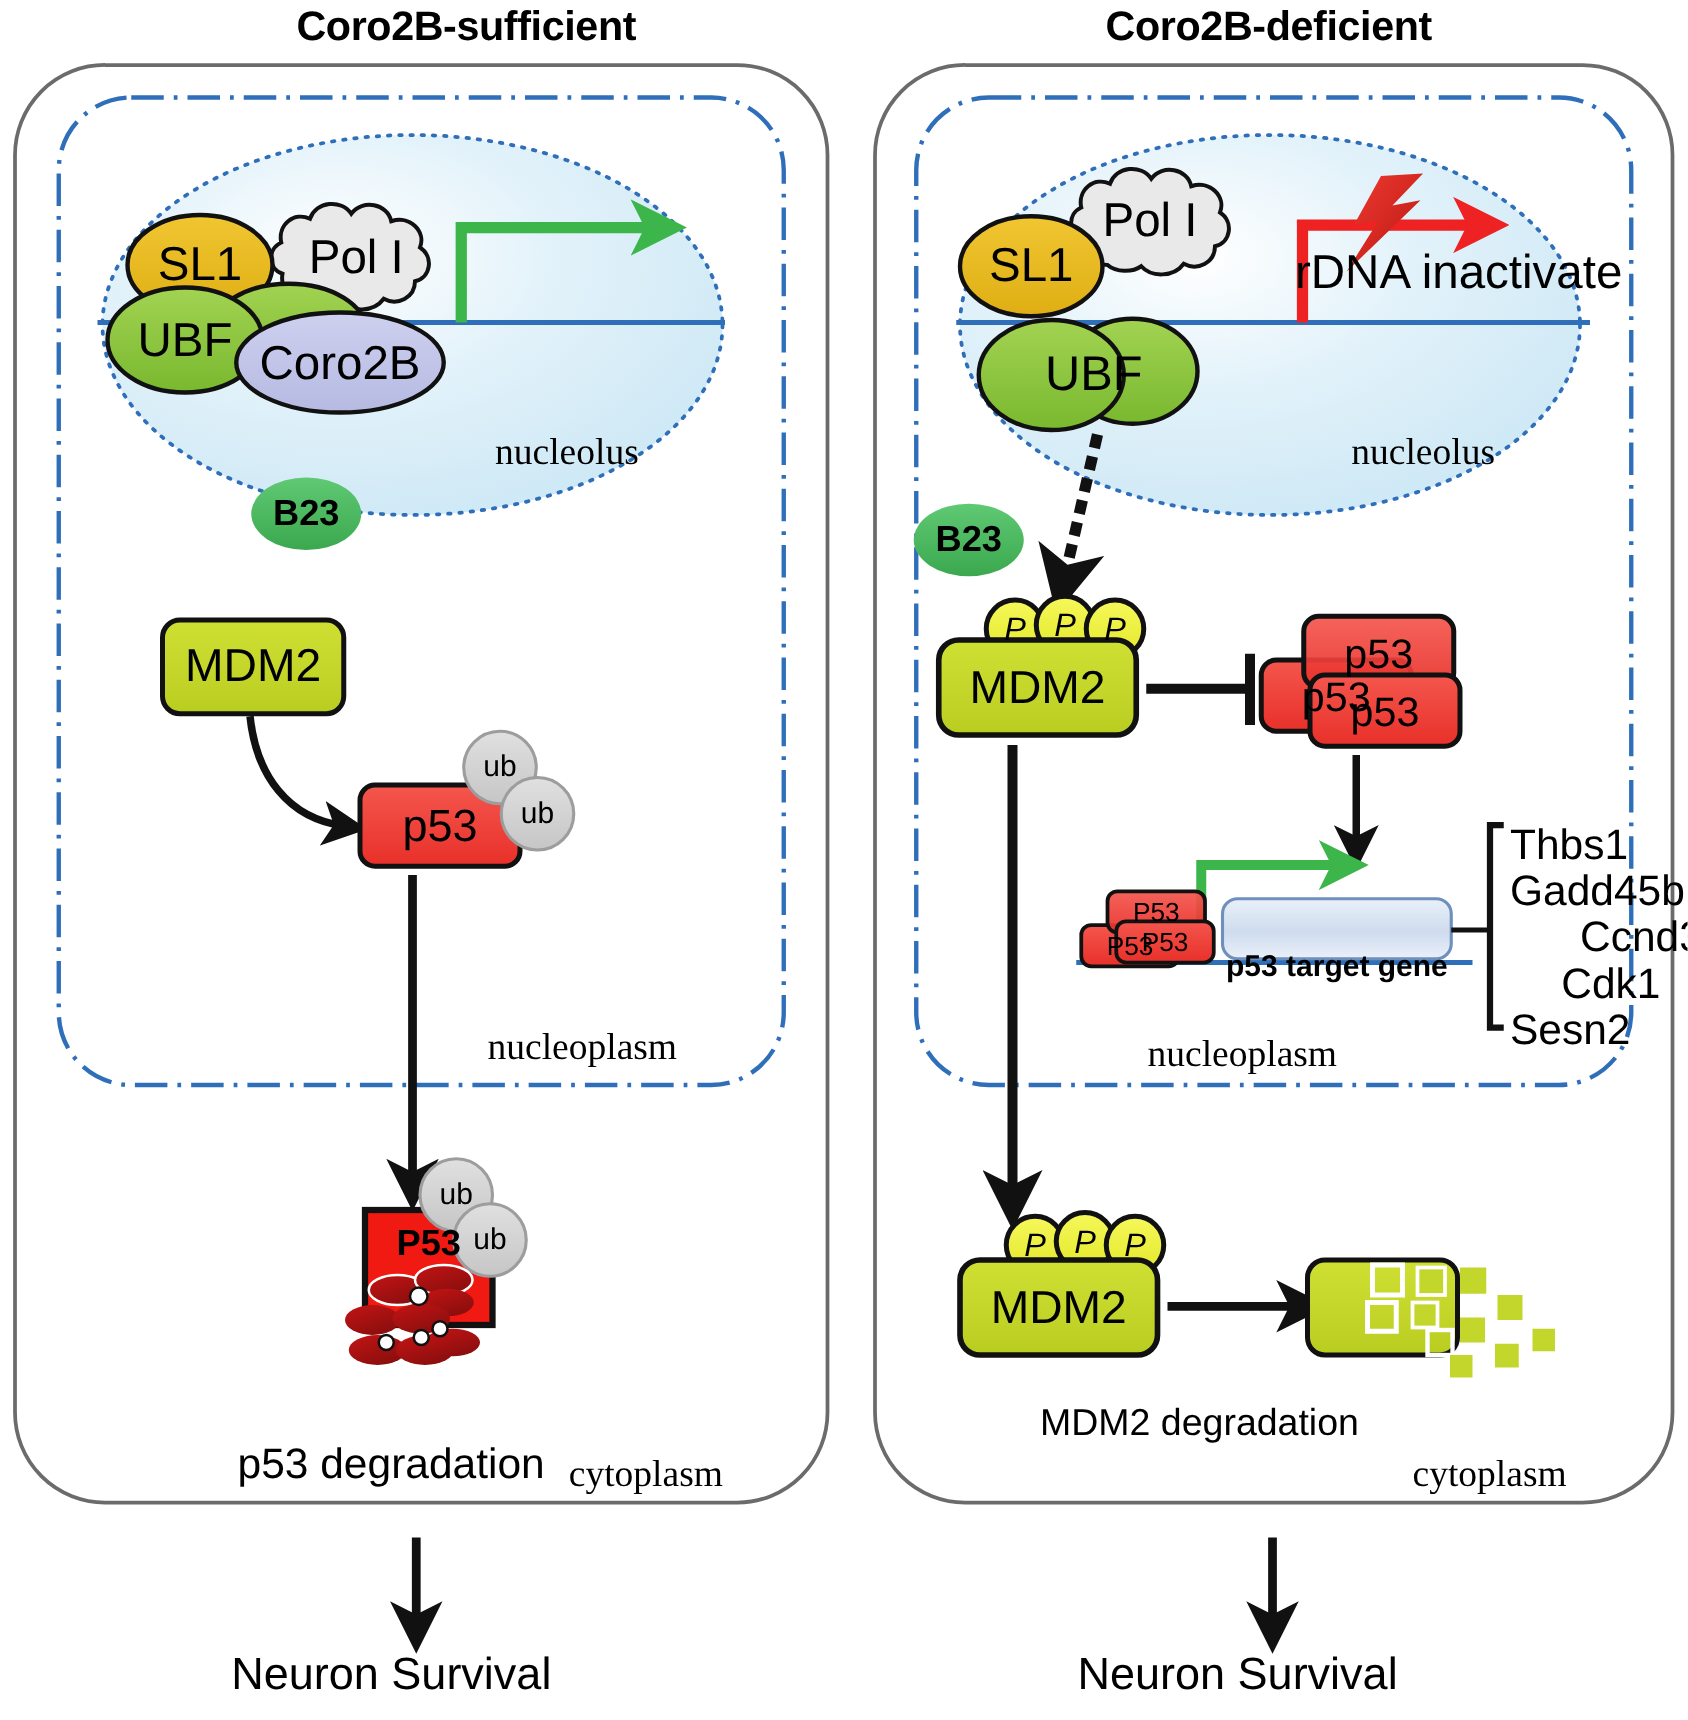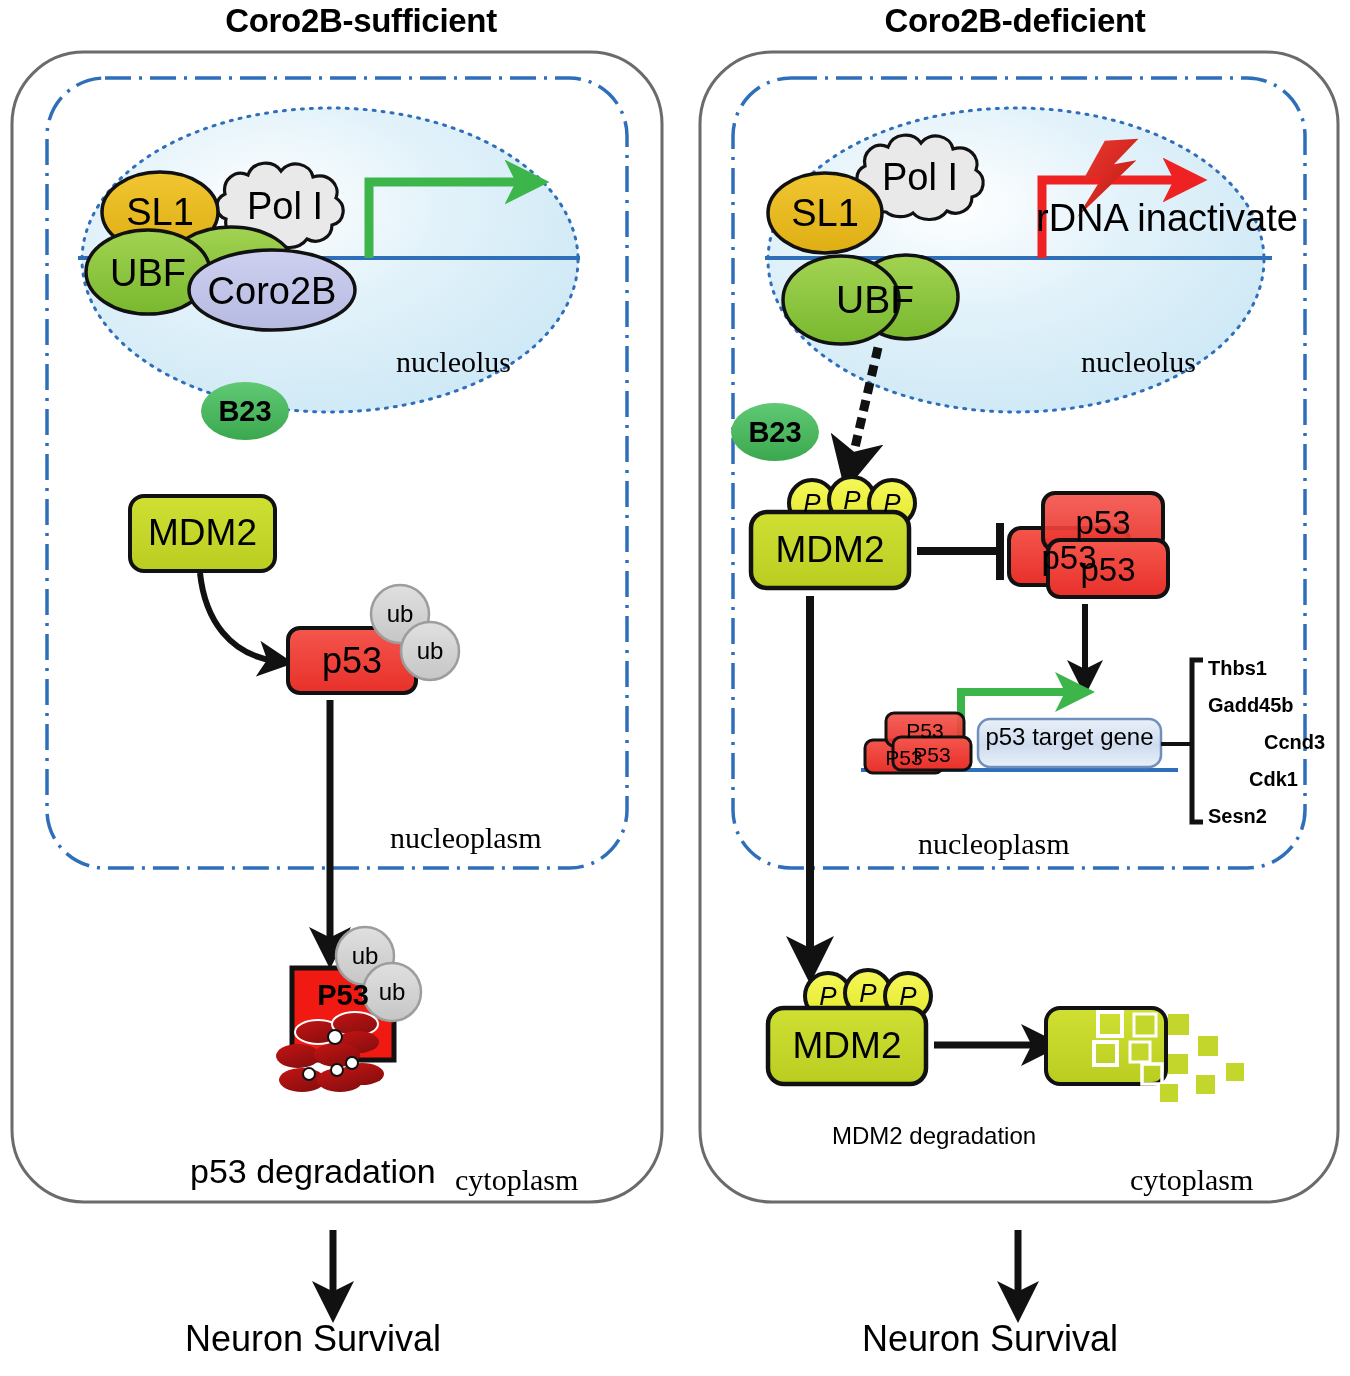--- a/index.html
+++ b/index.html
@@ -5,21 +5,21 @@
   html,body{margin:0;padding:0;background:#ffffff;}
   body{width:1350px;height:1376px;font-family:"Liberation Sans",sans-serif;position:relative;overflow:hidden;}
   .stage{position:absolute;inset:0;width:1350px;height:1376px;}
   svg.layer{position:absolute;left:0;top:0;width:1350px;height:1376px;}
   .panel-title{
     position:absolute;font-size:33px;font-weight:bold;color:#000;
     text-align:center;letter-spacing:-0.3px;
   }
   .txt{position:absolute;color:#000;white-space:nowrap;}
   .lbl-reg{font-size:30px;}
-  .lbl-bold{font-size:20px;font-weight:bold;}
+  .lbl-bold{font-size:34px;font-weight:normal;}
   .lbl-compart{font-size:28px;font-family:Liberation Serif, serif;}
   .lbl-outcome{font-size:33px;}
   .node-text{
     position:absolute;display:flex;align-items:center;justify-content:center;
     color:#000;white-space:nowrap;pointer-events:none;
   }
 </style>
 </head>
 <body>
 
@@ -242,21 +242,21 @@
         <rect x="1198" y="1036" width="20" height="20" fill="#c3d62b"></rect>
         <rect x="1196" y="1075" width="19" height="19" fill="#c3d62b"></rect>
         <rect x="1226" y="1063" width="18" height="18" fill="#c3d62b"></rect>
         <rect x="1160" y="1084" width="18" height="18" fill="#c3d62b"></rect>
       </g>
 
       <line x1="1018" y1="1230" x2="1018" y2="1302" stroke="#111" stroke-width="7" marker-end="url(#arrBlack)"></line>
     </g>
   </svg>
 
-  <div class="panel-title" style="left:4px;top:2px;width:660px;padding-left:27px;">Coro2B-sufficient</div>
+  <div class="panel-title" style="left:16px;top:2px;width:660px;padding-left:27px;">Coro2B-sufficient</div>
   <div class="panel-title" style="left:690px;top:2px;width:650px;">Coro2B-deficient</div>
 
   <div class="node-text" style="left:102px;top:187px;width:116px;height:50px;font-size:38px;">SL1</div>
   <div class="node-text" style="left:227px;top:181px;width:116px;height:50px;font-size:38px;">Pol I</div>
   <div class="node-text" style="left:90px;top:248px;width:116px;height:50px;font-size:38px;">UBF</div>
   <div class="node-text" style="left:192px;top:266px;width:160px;height:50px;font-size:38px;">Coro2B</div>
 
 
   <div class="node-text" style="left:205px;top:390px;width:80px;height:42px;font-size:29px;font-weight:bold;">B23</div>
 
@@ -296,34 +296,34 @@
   <div class="node-text" style="left:869px;top:487px;width:46px;height:32px;font-size:26px;font-style:italic;">P</div>
 
   <div class="node-text" style="left:1009px;top:538px;width:120px;height:40px;font-size:33px;">p53</div>
   <div class="node-text" style="left:1043px;top:503px;width:120px;height:40px;font-size:33px;">p53</div>
   <div class="node-text" style="left:1048px;top:550px;width:120px;height:40px;font-size:33px;">p53</div>
 
   <div class="node-text" style="left:865px;top:747px;width:78px;height:22px;font-size:21px;">P53</div>
   <div class="node-text" style="left:886px;top:720px;width:78px;height:22px;font-size:21px;">P53</div>
   <div class="node-text" style="left:893px;top:744px;width:78px;height:22px;font-size:21px;">P53</div>
 
-  <div class="node-text" style="left:978px;top:723px;width:183px;height:28px;font-size:24px;font-weight:normal;">p53 target gene</div>
+  <div class="node-text" style="left:978px;top:760px;width:183px;height:28px;font-size:24px;font-weight:bold;">p53 target gene</div>
 
   <div class="txt lbl-bold" style="left:1208px;top:657px;">Thbs1</div>
   <div class="txt lbl-bold" style="left:1208px;top:694px;">Gadd45b</div>
   <div class="txt lbl-bold" style="left:1264px;top:731px;">Ccnd3</div>
   <div class="txt lbl-bold" style="left:1208px;top:768px;margin-left:41px;">Cdk1</div>
   <div class="txt lbl-bold" style="left:1208px;top:805px;">Sesn2</div>
 
   <div class="txt lbl-compart" style="left:918px;top:827px;font-size:30px;">nucleoplasm</div>
 
   <div class="node-text" style="left:768px;top:1021px;width:158px;height:50px;font-size:37px;">MDM2</div>
   <div class="node-text" style="left:805px;top:980px;width:46px;height:32px;font-size:26px;font-style:italic;">P</div>
   <div class="node-text" style="left:845px;top:977px;width:46px;height:32px;font-size:26px;font-style:italic;">P</div>
   <div class="node-text" style="left:885px;top:980px;width:46px;height:32px;font-size:26px;font-style:italic;">P</div>
 
-  <div class="txt lbl-outcome" style="left:832px;top:1122px;font-size:24px;">MDM2 degradation</div>
+  <div class="txt lbl-outcome" style="left:832px;top:1122px;font-size:30px;">MDM2 degradation</div>
 
   <div class="txt lbl-compart" style="left:1130px;top:1163px;font-size:30px;">cytoplasm</div>
 
   <div class="txt lbl-outcome" style="left:862px;top:1318px;font-size:36px;">Neuron Survival</div>
 
 </div>
 
 </body></html>

